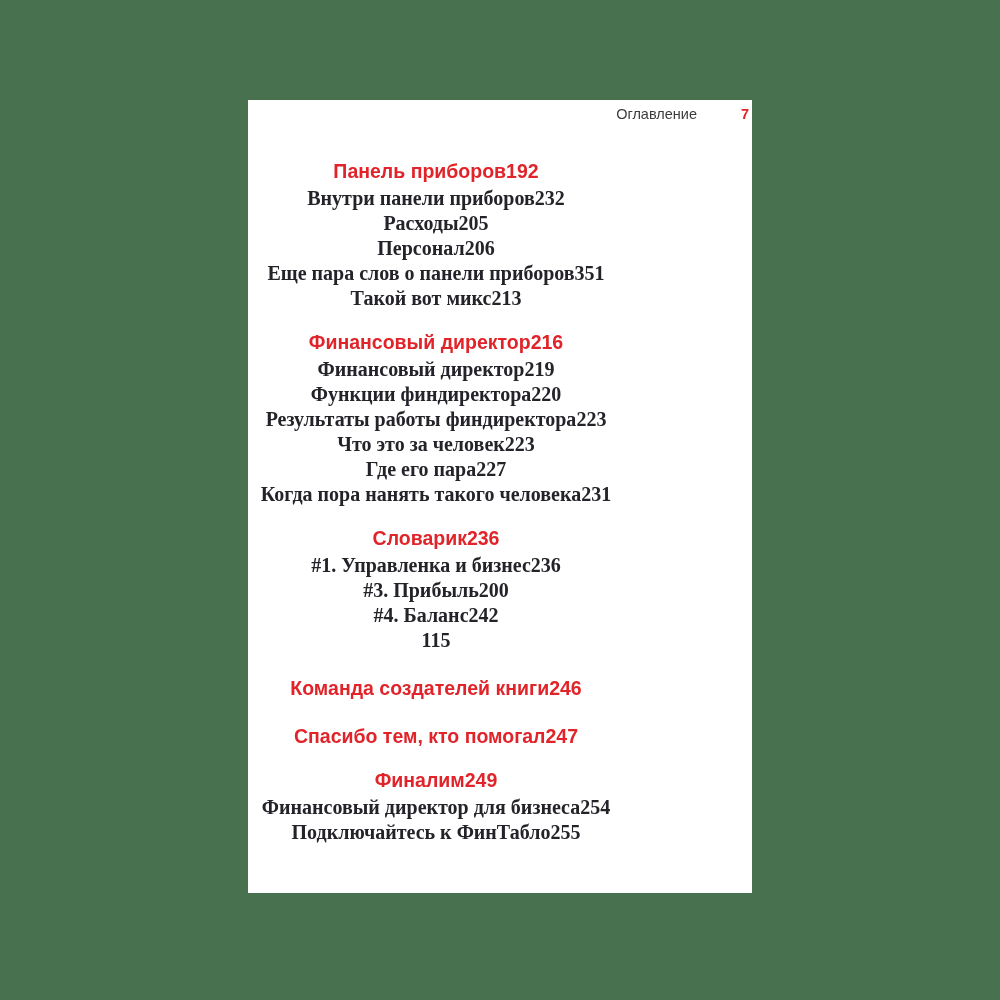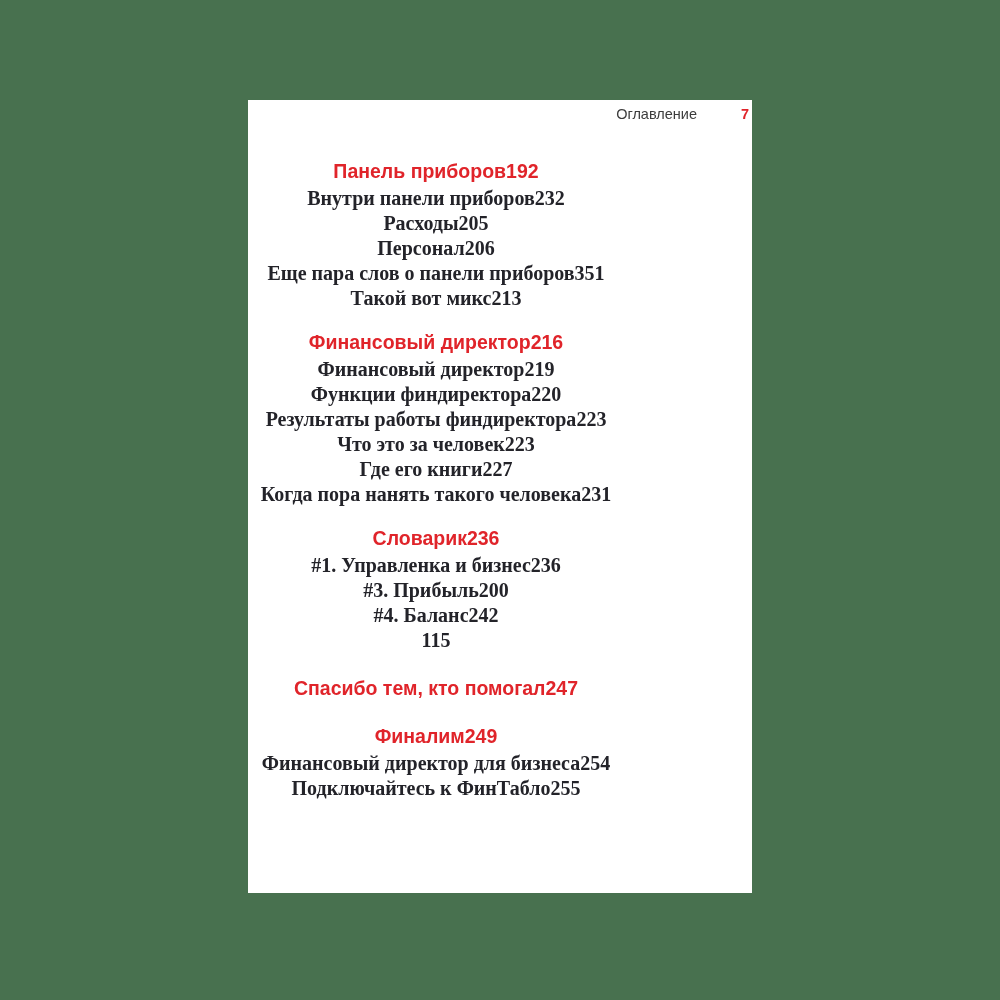--- a/index.html
+++ b/index.html
@@ -136,21 +136,21 @@
     <span>Результаты работы финдиректора</span>
     <span>223</span>
   </div>
 
   <div class="row item">
     <span>Что это за человек</span>
     <span>223</span>
   </div>
 
   <div class="row item">
-    <span>Где его книги</span>
+    <span>Где его пара</span>
     <span>227</span>
   </div>
 
   <div class="row item">
     <span>Когда пора нанять такого человека</span>
     <span>231</span>
   </div>
 </div>
 
   <div class="section">
@@ -173,20 +173,26 @@
   <div class="row item">
     <span>#4. Баланс</span>
     <span>242</span>
   </div>
 
   <div class="row item">
     <span>115</span>
   </div>
 </div>
 
+  <div class="section">
+    <div class="row heading">
+      <span>Команда создателей книги</span>
+      <span>246</span>
+    </div>
+  </div>
 
   <div class="section">
     <div class="row heading">
       <span>Спасибо тем, кто помогал</span>
       <span>247</span>
     </div>
   </div>
 
   <div class="section">
     <div class="row heading">

